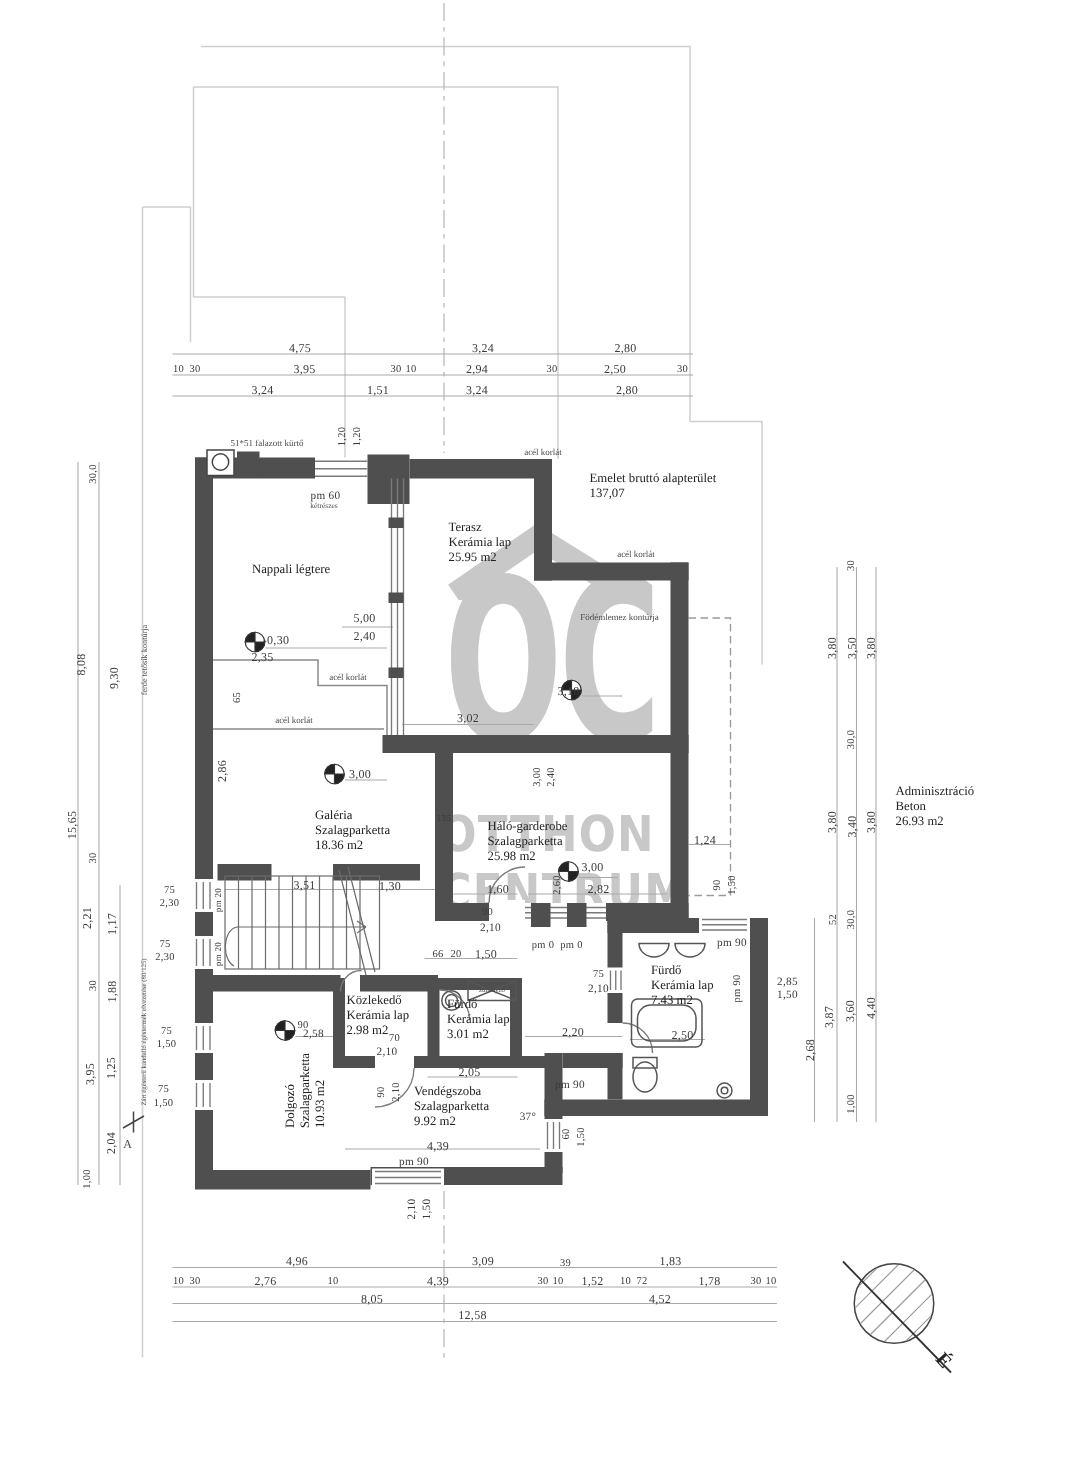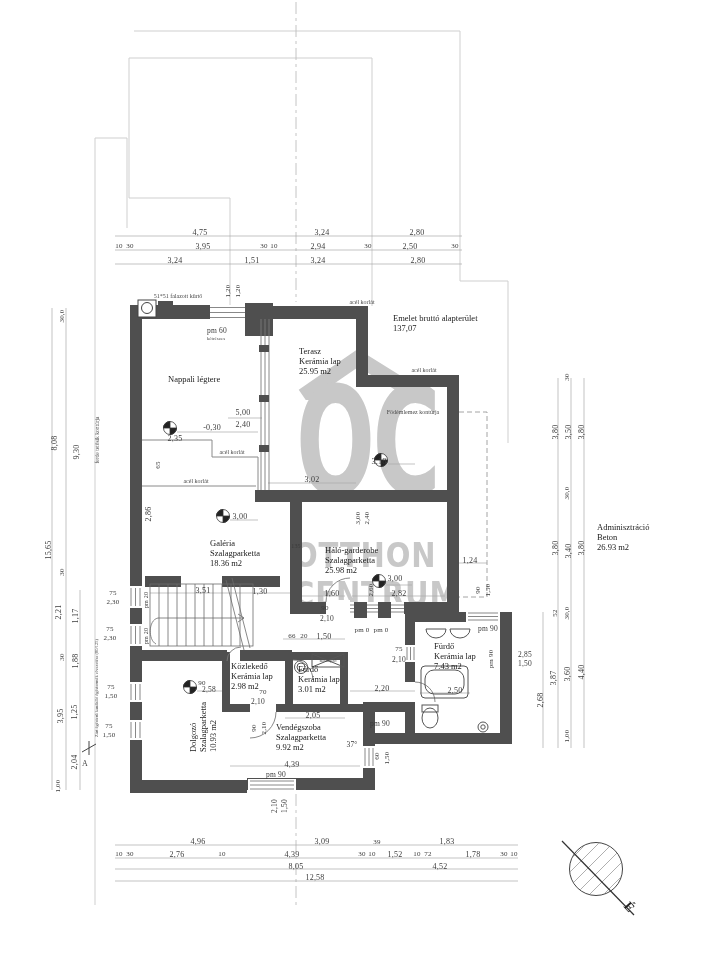--- a/index.html
+++ b/index.html
@@ -285,27 +285,27 @@
       <span class="dim" style="left: 222px; top: 854px; font-size: 7px;">10</span>
       <span class="dim" style="left: 292px; top: 854px;">4,39</span>
       <span class="dim" style="left: 362px; top: 854px; font-size: 7px;">30</span>
       <span class="dim" style="left: 372px; top: 854px; font-size: 7px;">10</span>
       <span class="dim" style="left: 395px; top: 854px;">1,52</span>
       <span class="dim" style="left: 417px; top: 854px; font-size: 7px;">10</span>
       <span class="dim" style="left: 428px; top: 854px; font-size: 7px;">72</span>
       <span class="dim" style="left: 473px; top: 854px; text-align: right;">1,78</span>
       <span class="dim" style="left: 504px; top: 854px; font-size: 7px;">30</span>
       <span class="dim" style="left: 514px; top: 854px; font-size: 7px;">10</span>
-      <span class="dim" style="left: 248px; top: 866px; margin-left: 48px;">8,05</span>
+      <span class="dim" style="left: 248px; top: 866px;">8,05</span>
       <span class="dim" style="left: 440px; top: 866px;">4,52</span>
       <span class="dim" style="left: 315px; top: 877px;">12,58</span>
       <span class="dim" style="left: 217px; top: 330px; font-size: 7.5px;">pm 60</span>
       <span class="dim" style="left: 243px; top: 412px;">5,00</span>
       <span class="dim" style="left: 243px; top: 424px;">2,40</span>
-      <span class="dim" style="left: 212px; top: 427px;">-0,30</span>
+      <span class="dim" style="left: 184px; top: 427px;">-0,30</span>
       <span class="dim" style="left: 175px; top: 438px;">2,35</span>
       <span class="dim rot" style="left: 158px; top: 465px; font-size: 7px;">65</span>
       <span class="dim rot" style="left: 148px; top: 514px;">2,86</span>
       <span class="dim" style="left: 240px; top: 516px;">3,00</span>
       <span class="dim" style="left: 379px; top: 461px;">3,18</span>
       <span class="dim" style="left: 312px; top: 479px;">3,02</span>
       <span class="dim rot" style="left: 358px; top: 518px; font-size: 7px;">3,00</span>
       <span class="dim rot" style="left: 367px; top: 518px; font-size: 7px;">2,40</span>
       <span class="dim" style="left: 203px; top: 590px;">3,51</span>
       <span class="dim" style="left: 260px; top: 591px;">1,30</span>

